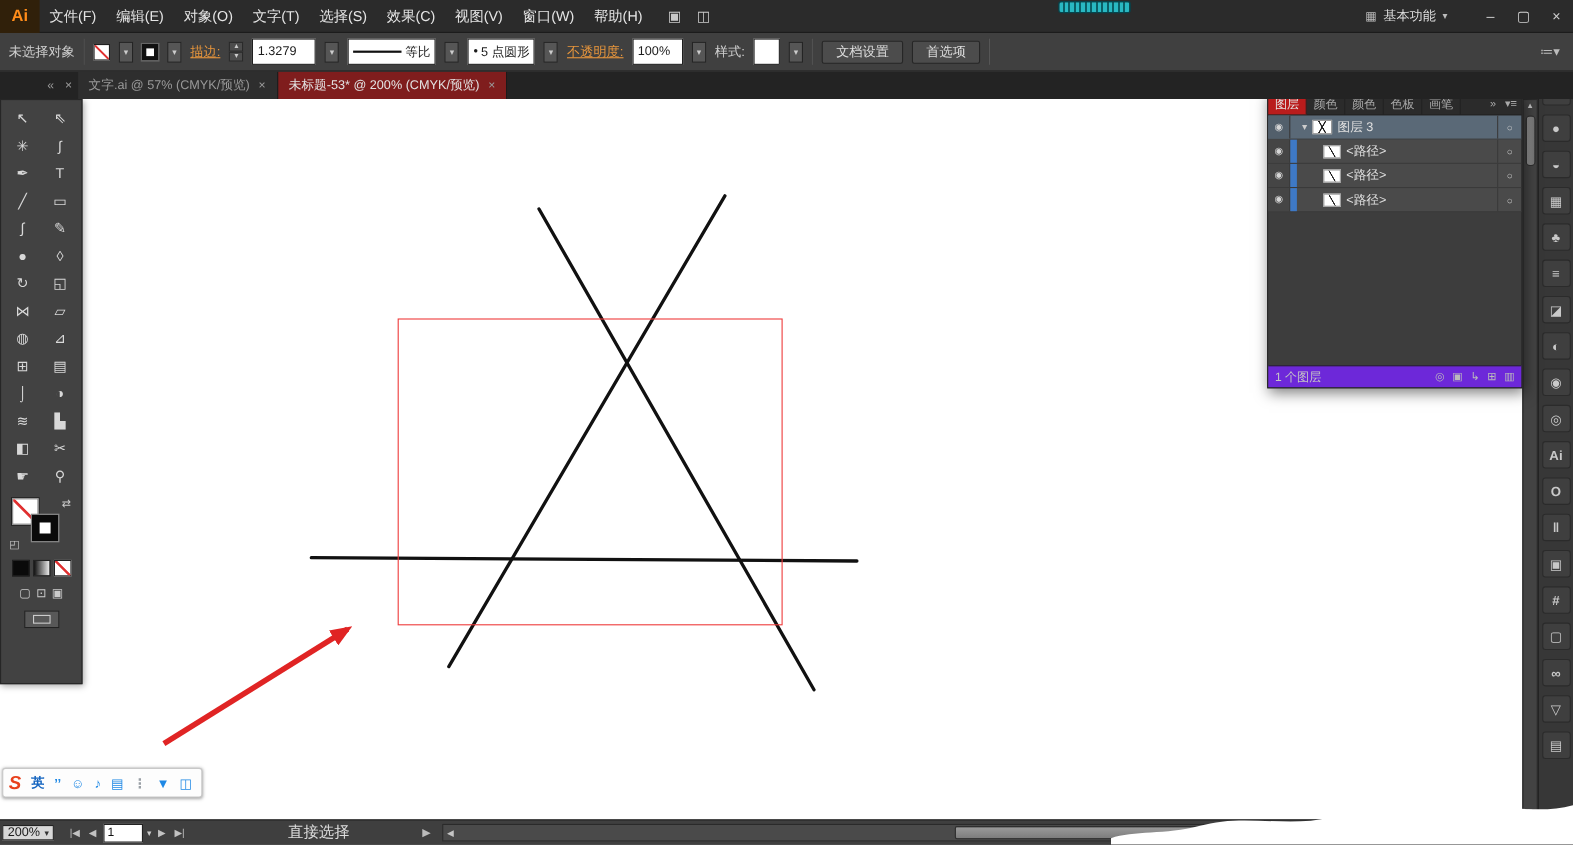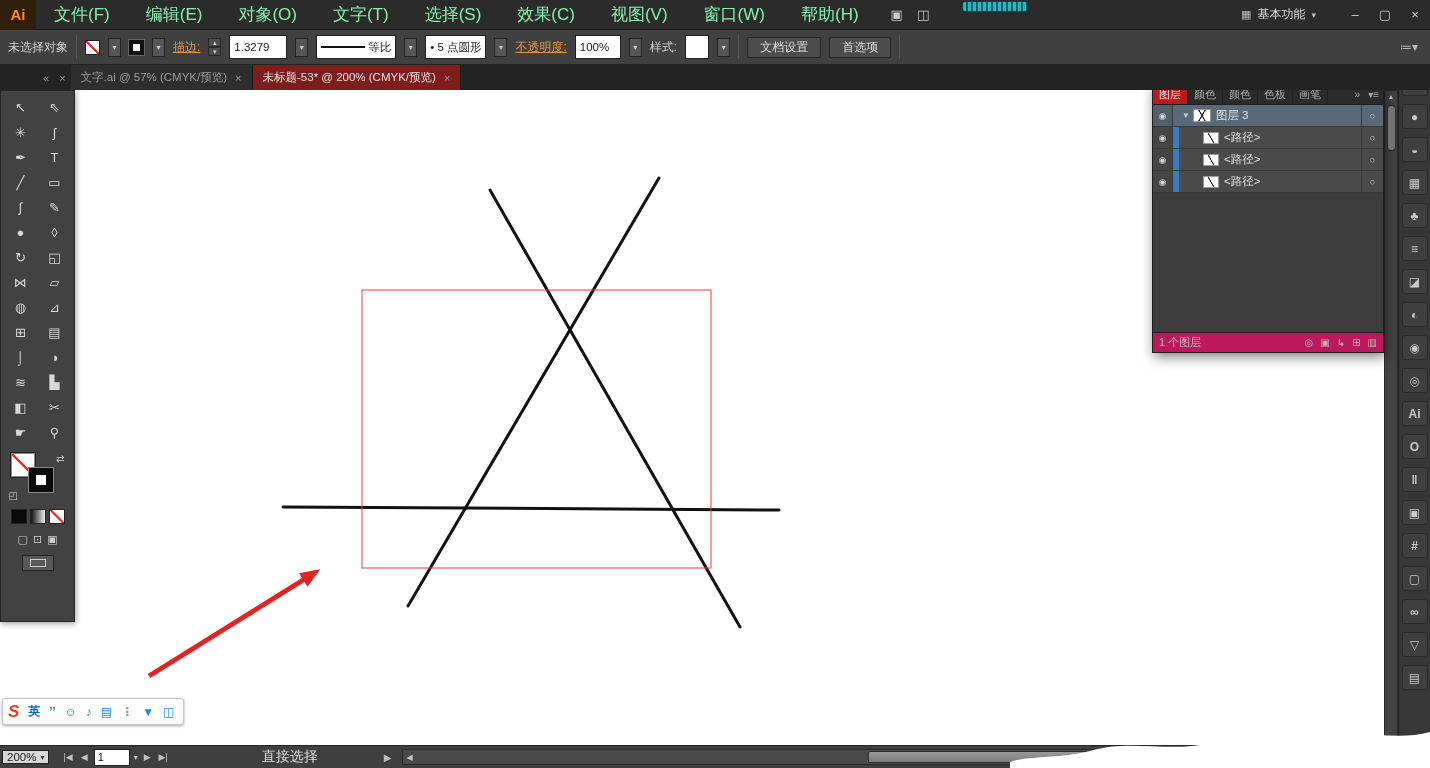--- a/index.html
+++ b/index.html
@@ -3,21 +3,21 @@
 <meta charset="utf-8">
 <style>
 *{box-sizing:border-box;margin:0;padding:0}
 html,body{width:1430px;height:768px}
 body{position:relative;overflow:hidden;background:#383838;font-family:"Liberation Sans","DejaVu Sans",sans-serif;font-size:12px;color:#ddd}
 
 
 .menubar{position:absolute;left:0;top:0;width:1430px;height:30px;background:#2b2b2b;border-bottom:1px solid #1c1c1c;display:flex;align-items:center;z-index:30}
 .ai-logo{width:36px;height:30px;background:#30200a;color:#ff8c1a;font-weight:700;font-size:15px;display:flex;align-items:center;justify-content:center}
 .menu-items{display:flex;height:100%}
-.menu-item{padding:0 18px;display:flex;align-items:center;font-size:17px;color:#86efac;cursor:default}
+.menu-item{padding:0 9px;display:flex;align-items:center;font-size:13px;color:#e5e5e5;cursor:default}
 .menu-extra{display:flex;gap:14px;margin-left:14px;color:#c9c9c9;font-size:13px}
 .rec-widget{position:absolute;left:962px;top:1px;width:66px;height:11px;border:1px solid #06444c;border-radius:3px;background:repeating-linear-gradient(90deg,#29b8c2 0 3px,#0b5e66 3px 5px)}
 .spacer{flex:1}
 .workspace{display:flex;align-items:center;gap:6px;margin-right:24px;color:#ddd}
 .ws-grid{color:#bbb;font-size:11px}
 .caret{font-size:9px;color:#bbb}
 .win-controls{display:flex}
 .win-btn{width:30px;height:24px;display:flex;align-items:center;justify-content:center;color:#cfcfcf;font-size:13px}
 
 
@@ -83,21 +83,21 @@
 .eye{font-size:9px;color:#d5d5d5}
 .sel-strip{width:6px;align-self:stretch}
 .t-path .sel-strip{background:#3e79c6}
 .expander{font-size:8px;color:#ccc;margin:0 3px}
 .t-path .expander{visibility:hidden}
 .thumb{width:18px;height:13px;background:#fff;border:1px solid #999;margin-right:5px;background-image:linear-gradient(60deg,transparent 46%,#222 48%,#222 52%,transparent 54%),linear-gradient(120deg,transparent 46%,#222 48%,#222 52%,transparent 54%)}
 .t-path .thumb{width:16px;height:12px;margin-left:10px;background-image:linear-gradient(60deg,transparent 46%,#222 48%,#222 52%,transparent 54%)}
 .layer-label{flex:1}
 .target{width:22px;align-self:stretch;display:flex;align-items:center;justify-content:center;border-left:1px solid #3a3a3a;font-size:9px;color:#ccc}
 .panel-empty{flex:1;background:#3d3d3d}
-.panel-footer{height:20px;background:#be185d;border-top:1px solid #222;display:flex;align-items:center;padding:0 6px;font-size:11px;color:#c5c5c5}
+.panel-footer{height:20px;background:#6d28d9;border-top:1px solid #222;display:flex;align-items:center;padding:0 6px;font-size:11px;color:#c5c5c5}
 .footer-icons{margin-left:auto;display:flex;gap:7px;font-size:10px;color:#bbb}
 
 
 .dock{position:absolute;left:1398px;top:65px;width:32px;height:680px;background:#373737;border-left:1px solid #222;display:flex;flex-direction:column;align-items:center;padding-top:2px;z-index:15}
 .dock-icon{width:26px;height:25px;margin:4px 0;background:#3f3f3f;border:1px solid #2b2b2b;border-radius:3px;display:flex;align-items:center;justify-content:center}
 .dock-icon span{color:#c9c9c9;font-size:12px;font-weight:700}
 
 
 .v-scroll{position:absolute;left:1384px;top:90px;width:14px;height:655px;background:#434343;border:1px solid #2a2a2a;z-index:5}
 .vs-arrow{position:absolute;left:0;width:12px;text-align:center;font-size:7px;color:#c5c5c5}

